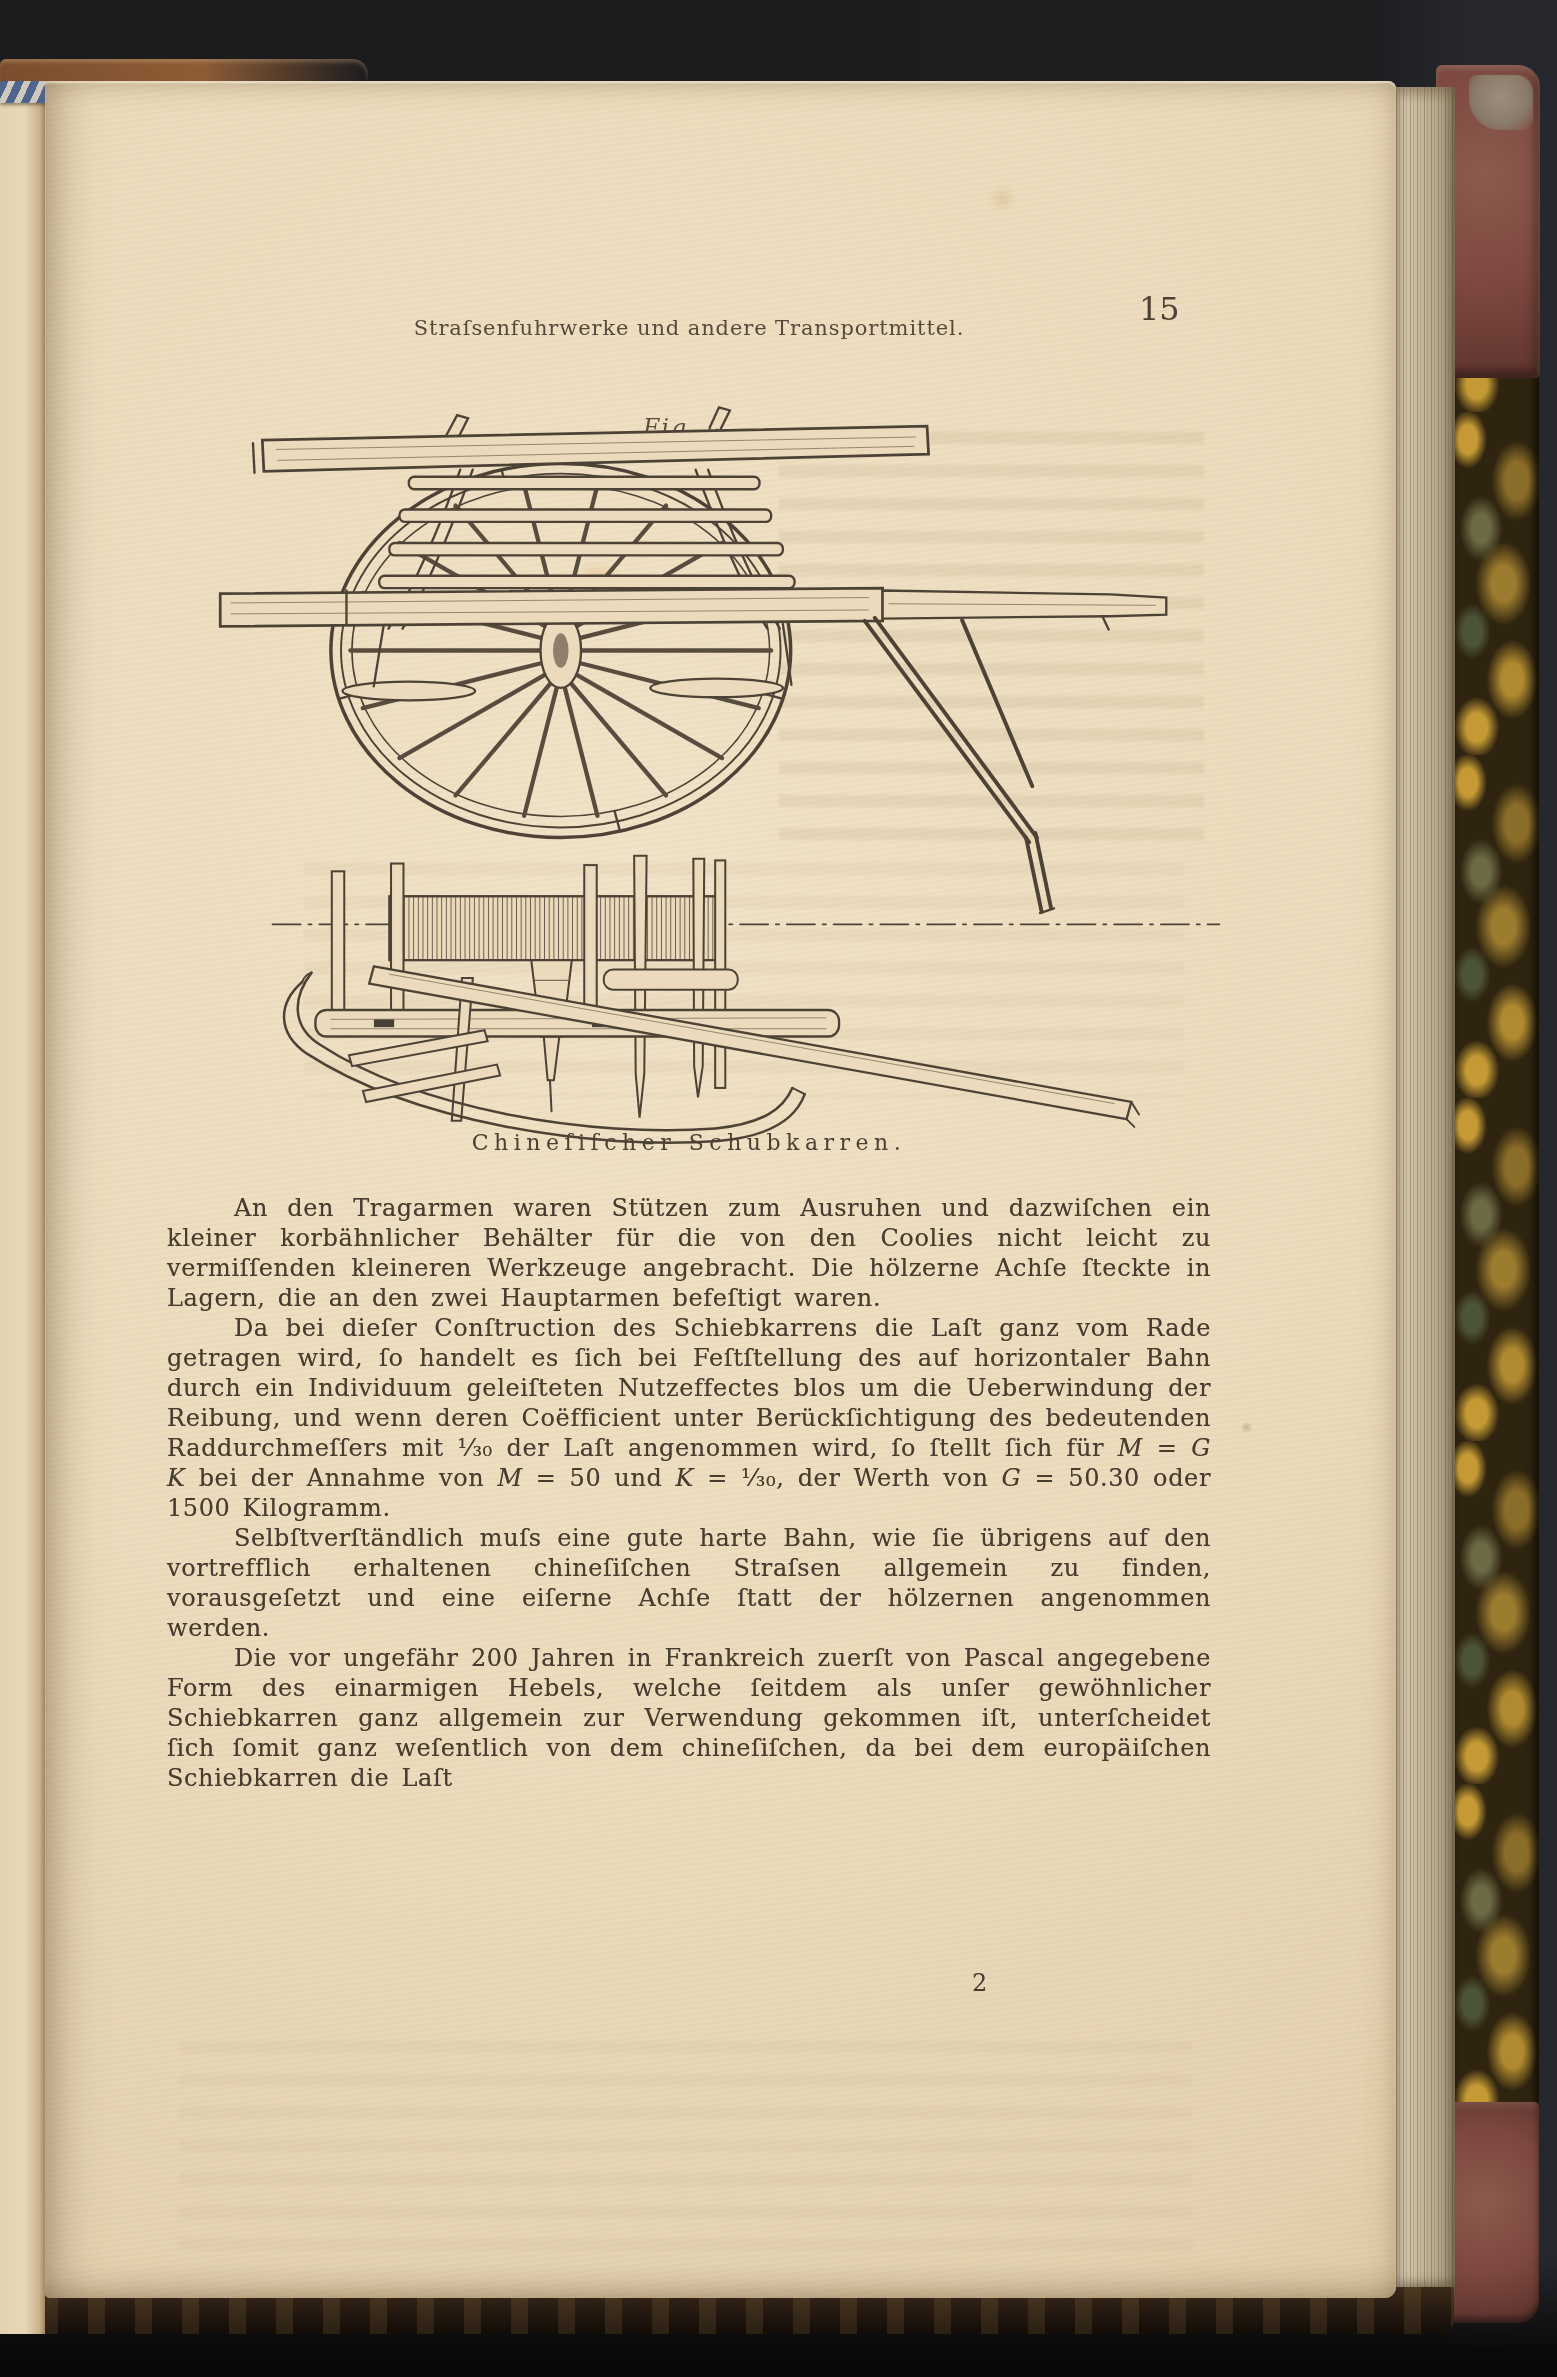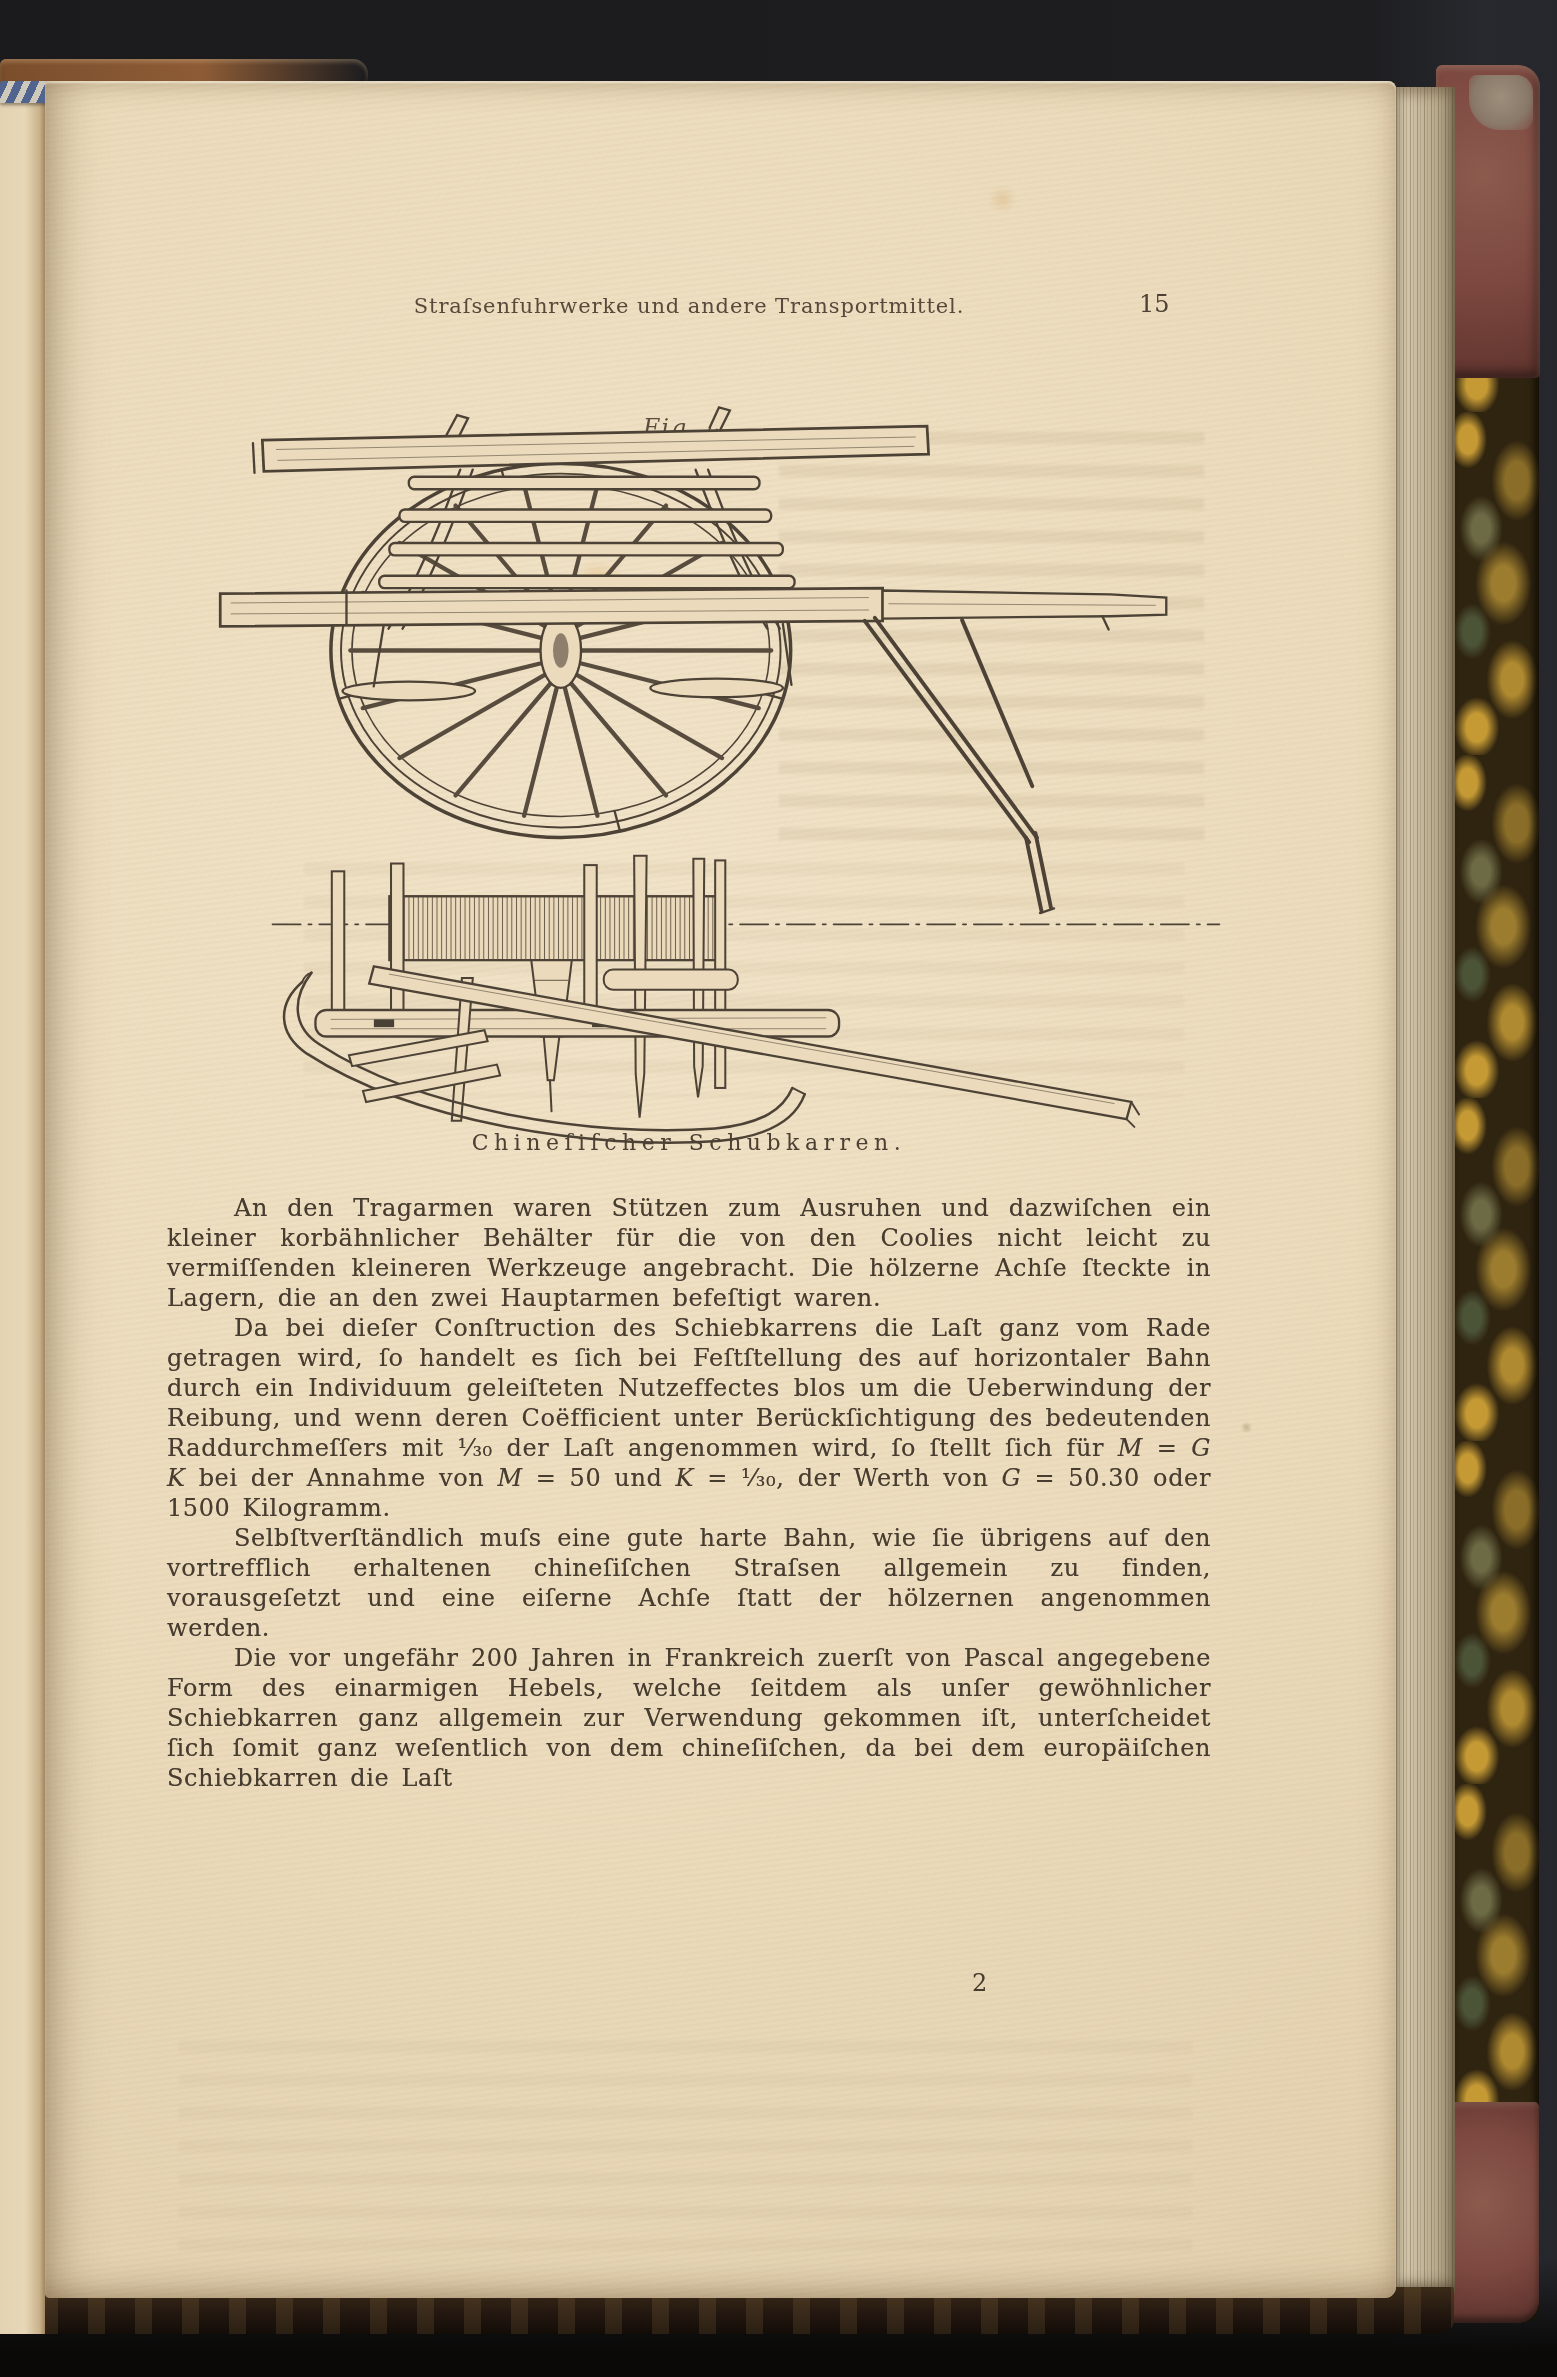--- a/index.html
+++ b/index.html
@@ -102,25 +102,25 @@
   .ghost3{left:179px;top:2041px;width:1013px;height:226px;opacity:.5;}
   .spot{border-radius:50%;pointer-events:none;}
   .spot1{left:569px;top:562px;width:59px;height:47px;
     background:radial-gradient(circle, rgba(216,158,74,.38), rgba(216,158,74,0) 70%);}
   .spot2{left:986px;top:185px;width:33px;height:28px;
     background:radial-gradient(circle, rgba(200,150,80,.25), rgba(200,150,80,0) 70%);}
   .spot3{left:1240px;top:1422px;width:12.5px;height:11px;
     background:radial-gradient(circle, rgba(120,90,50,.3), rgba(120,90,50,0) 70%);}
   
   .running-title{
-    left:167px;top:294px;width:1044px;text-align:center;
+    left:167px;top:316px;width:1044px;text-align:center;
     font-size:21px;letter-spacing:0.9px;color:#57493b;
   }
   .page-number{
-    left:1139px;top:290px;font-size:24px;color:#4d4135;
+    left:1139px;top:290px;font-size:32px;color:#4d4135;
   }
   .figure-label{
     left:167px;top:366px;width:1044px;text-align:center;
     font-style:italic;font-size:23.4px;letter-spacing:2.3px;color:#5b4d3e;margin-top:48px;
   }
   .figure-caption{
     left:167px;top:1130px;width:1044px;text-align:center;
     font-size:22px;letter-spacing:5.5px;color:#4c4034;
   }
   .body-text{

